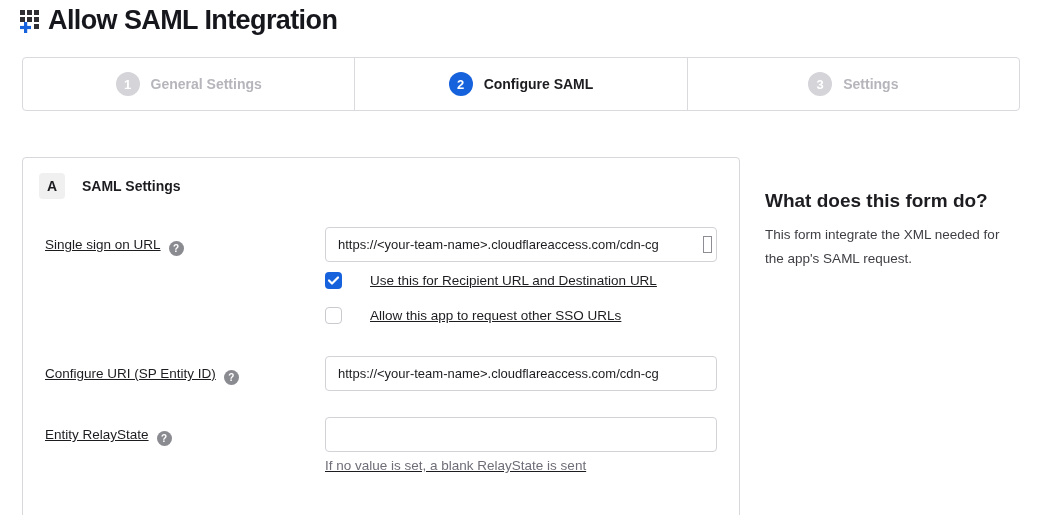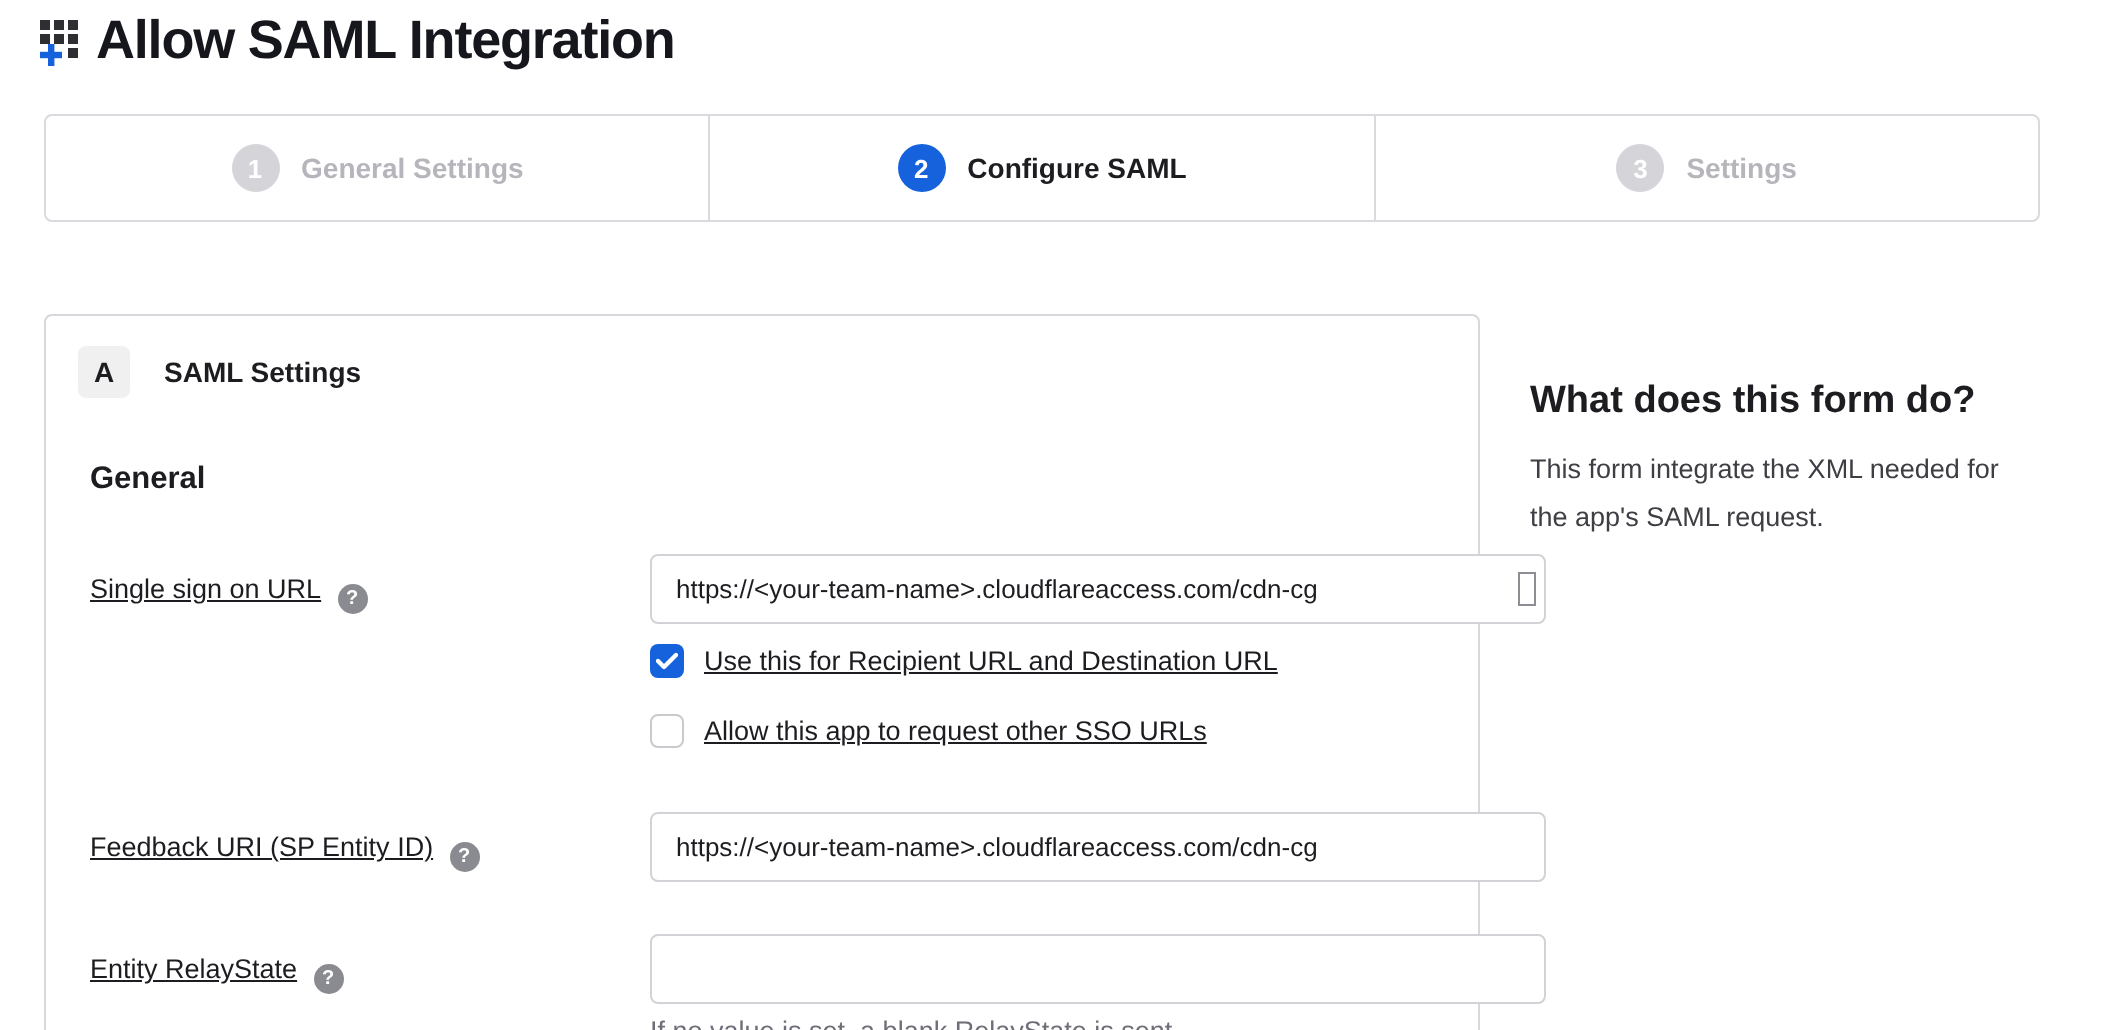--- a/index.html
+++ b/index.html
@@ -64,30 +64,30 @@
     width: 280px; padding-top: 10px; font-size: 13.5px; color: #1d1d21; flex: 0 0 auto;
   }
   .help-icon {
     display: inline-flex; width: 15px; height: 15px; border-radius: 50%;
     background: #8a8a91; color: #ffffff; font-size: 10px; font-weight: 700;
     align-items: center; justify-content: center;
     margin-left: 8px; vertical-align: -3px; cursor: pointer;
   }
   .form-control { position: relative; }
   .text-input {
-    width: 448px; height: 35px; border: 1px solid #d2d2d7; border-radius: 4px;
+    width: 392px; height: 35px; border: 1px solid #d2d2d7; border-radius: 4px;
     padding: 0 12px; font-size: 13px; color: #1d1d21; background: #fff;
     font-family: "Liberation Sans", sans-serif; outline: none;
   }
   .cursor-box {
     position: absolute; right: 5px; top: 9px; width: 9px; height: 17px;
     border: 1px solid #8d8d93; background: rgba(255,255,255,0.35);
   }
 
-  .checkbox-row { display: flex; align-items: center; gap: 10px; margin-top: 8px; height: 21px; }
+  .checkbox-row { display: flex; align-items: center; gap: 28px; margin-top: 8px; height: 21px; }
   .checkbox-row + .checkbox-row { margin-top: 14px; }
   .checkbox {
     width: 17px; height: 17px; border-radius: 4px; flex: 0 0 auto; cursor: pointer;
     display: flex; align-items: center; justify-content: center;
   }
   .checkbox.checked { background: #1662dd; }
   .checkbox.unchecked { background: #fff; border: 1px solid #c9c9ce; }
   .checkbox-label { font-size: 13.5px; color: #1d1d21; cursor: pointer; }
 
   .row-audience { margin-top: 30px; }
@@ -140,21 +140,20 @@
 </div>
 
 <div class="panel">
   <div class="panel-body">
 
     <div class="section-header">
       <span class="section-badge">A</span>
       <span class="section-title">SAML Settings</span>
     </div>
 
-    <div class="group-heading">General</div>
 
     <div class="form-row">
       <div class="form-label">
         <span>Single sign on URL</span><span class="help-icon">?</span>
       </div>
       <div class="form-control">
         <div style="position:relative;">
           <input class="text-input" type="text" value="https://&lt;your-team-name&gt;.cloudflareaccess.com/cdn-cg" style="">
           <span class="cursor-box"></span>
         </div>
@@ -168,21 +167,21 @@
         </div>
         <div class="checkbox-row">
           <span class="checkbox unchecked"></span>
           <span class="checkbox-label">Allow this app to request other SSO URLs</span>
         </div>
       </div>
     </div>
 
     <div class="form-row row-audience">
       <div class="form-label">
-        <span>Feedback URI (SP Entity ID)</span><span class="help-icon">?</span>
+        <span>Configure URI (SP Entity ID)</span><span class="help-icon">?</span>
       </div>
       <div class="form-control">
         <input class="text-input" type="text" value="https://&lt;your-team-name&gt;.cloudflareaccess.com/cdn-cg" style="">
       </div>
     </div>
 
     <div class="form-row row-relay">
       <div class="form-label">
         <span>Entity RelayState</span><span class="help-icon">?</span>
       </div>

